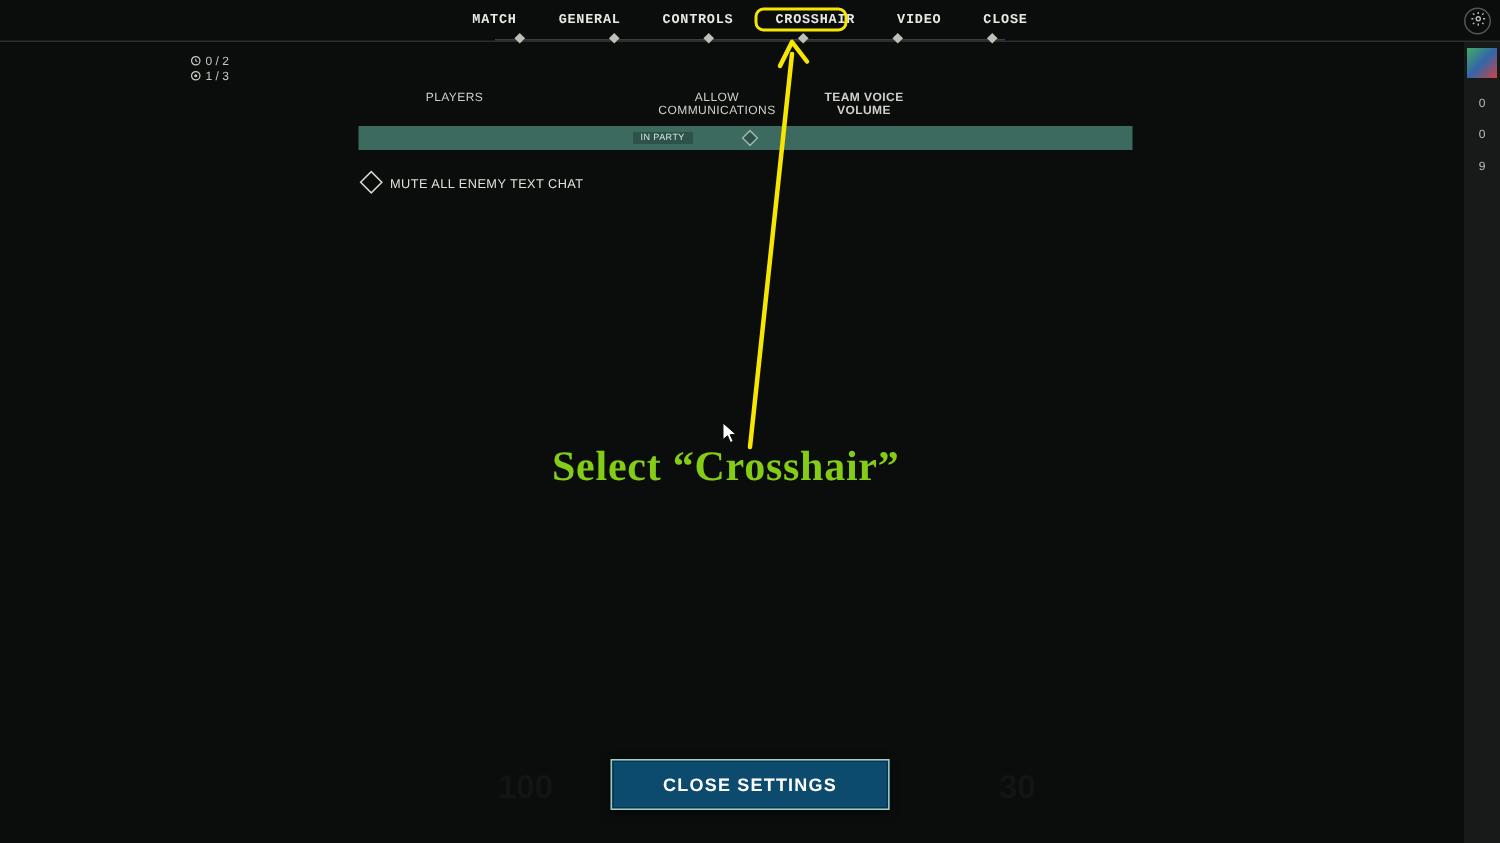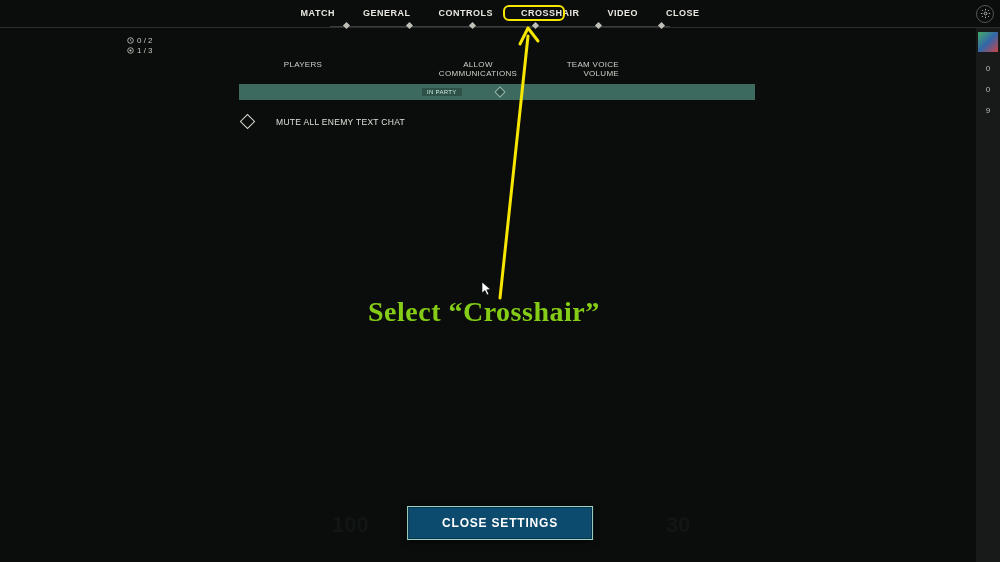--- a/index.html
+++ b/index.html
@@ -33,20 +33,21 @@
   }
   .score-row { display: flex; align-items: center; gap: 3px; }
   .score-icon { width: 7px; height: 7px; display:inline-flex; align-items:center; justify-content:center;}
   .nav {
     position: absolute;
     left: 50%; transform: translateX(-50%);
     top: 4px;
     display: flex;
     gap: 0;
     align-items: flex-start;
+    font-family: Liberation Mono, monospace;
   }
   .nav-item {
     font-size: 9px;
     letter-spacing: 0.5px;
     font-weight: 700;
     color: #e8e8e0;
     padding: 4px 14px;
     cursor: pointer;
     position: relative;
   }
@@ -118,21 +119,21 @@
     display: flex;
     font-size: 8px;
     letter-spacing: 0.3px;
     color: #d0d0c8;
     padding: 0 4px 6px 4px;
   }
   .col-players { width: 155px; text-align: center;}
   .col-actions { width: 120px; text-align: center;}
   .col-spacer  { width: 60px; }
   .col-comm    { width: 110px; text-align: center;}
-  .col-volume  { width: 90px; text-align: right; padding-right: 4px;}
+  .col-volume  { width: 90px; text-align: center; padding-right: 4px; font-weight: bold;}
   .player-row {
     height: 16px;
     background: #3d6a5f;
     display: flex;
     align-items: center;
     position: relative;
   }
   .badge {
     position: absolute;
     left: 183px;
@@ -149,21 +150,21 @@
     border: 1px solid #9bb8ad;
     transform: rotate(45deg);
     background: #2e5248;
   }
   .mute-row {
     position: absolute;
     top: 116px;
     left: 242px;
     display: flex;
     align-items: center;
-    gap: 23px;
+    gap: 7px;
     cursor: pointer;
   }
   .diamond-check {
     width: 11px; height: 11px;
     border: 1.5px solid #d8d8d0;
     transform: rotate(45deg);
   }
   .mute-label {
     font-size: 8.5px;
     letter-spacing: 0.3px;

